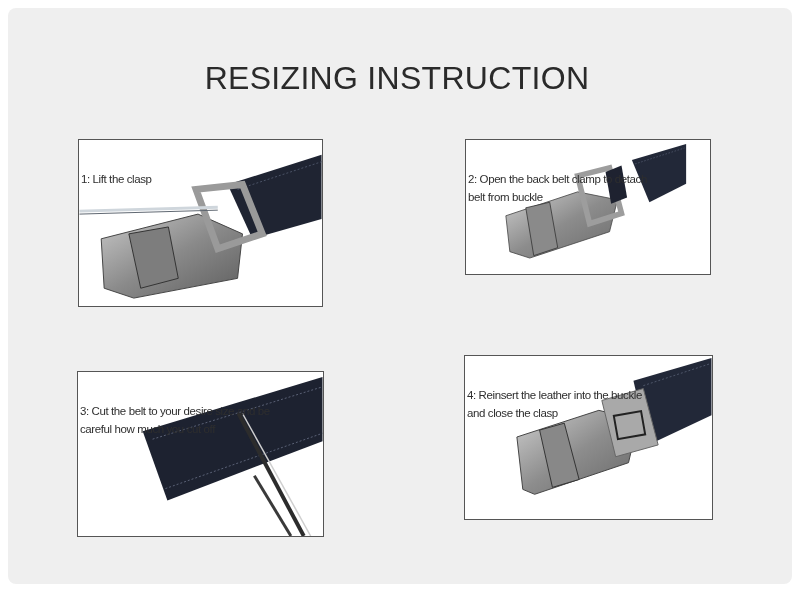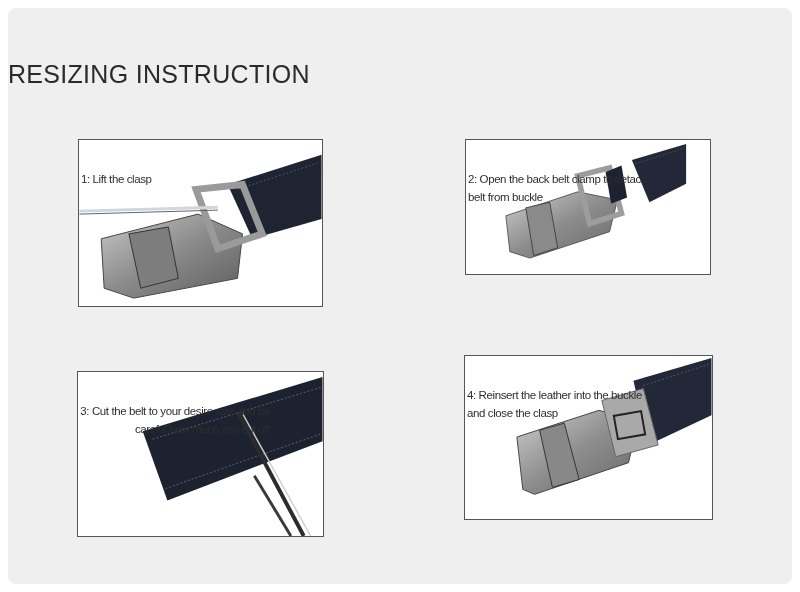--- a/index.html
+++ b/index.html
@@ -5,22 +5,22 @@
   html, body { margin: 0; padding: 0; }
   body {
     width: 800px; height: 592px; background: #ffffff; position: relative; overflow: hidden;
     font-family: "Liberation Sans", sans-serif;
   }
   .panel {
     position: absolute; left: 8px; top: 8px; width: 784px; height: 576px;
     background: #efefef; border-radius: 8px;
   }
   .title {
-    position: absolute; left: 0; top: 52px; width: 778px; 
-    font-size: 25px; color: #2a2a2a; letter-spacing: 0.3px; font-weight: normal;
+    position: absolute; left: 0; top: 52px; width: 778px; text-align: center;
+    font-size: 32px; color: #2a2a2a; letter-spacing: 0.3px; font-weight: normal;
   }
   .step {
     position: absolute; background: #ffffff; border: 1.5px solid #555555; box-sizing: border-box;
     overflow: hidden;
   }
   .step-caption {
     position: absolute; left: 2px; top: 2px; font-size: 11.5px; line-height: 18px;
     color: #2e2e2e; z-index: 3; letter-spacing: -0.4px; max-width: 190px; margin-top: 28px;
   }
   .illus { position: absolute; left: 0; top: 0; width: 100%; height: 100%; z-index: 1; }
@@ -64,21 +64,21 @@
     </defs>
     <polygon points="178,25 246,5 246,55 200,78" fill="#222838"></polygon>
     <polyline points="182,30 244,10" stroke="#4e566a" stroke-width="1" stroke-dasharray="2,2" fill="none"></polyline>
     <polygon points="20,95 110,65 160,75 150,115 50,148 25,140" fill="url(#m2)" stroke="#444" stroke-width="1"></polygon>
     <polygon points="45,85 75,78 85,135 55,145" fill="#8a8a8a" stroke="#333" stroke-width="1"></polygon>
     <polygon points="110,45 150,35 165,92 125,105" fill="none" stroke="#9d9d9d" stroke-width="7"></polygon>
     <polygon points="145,40 165,32 172,72 152,80" fill="#1e2230"></polygon>
   </svg>
 </div>
 
-<div class="step" style="left:77px; top:371px; width:247px; height:166px;text-align:right;">
+<div class="step" style="left:77px; top:371px; width:247px; height:166px;">
   <div class="step-caption">3: Cut the belt to your desire size and be careful how much you cut off</div>
   <svg class="illus" viewBox="0 0 247 166">
     <polygon points="65,60 247,5 247,70 90,130" fill="#1d2230"></polygon>
     <polyline points="75,68 247,15" stroke="#5a6276" stroke-width="1" stroke-dasharray="2,2" fill="none"></polyline>
     <polyline points="88,118 247,62" stroke="#5a6276" stroke-width="1" stroke-dasharray="2,2" fill="none"></polyline>
     <line x1="162" y1="42" x2="228" y2="166" stroke="#2c2c2c" stroke-width="4"></line>
     <line x1="166" y1="42" x2="235" y2="166" stroke="#cfcfcf" stroke-width="1.5"></line>
     <line x1="178" y1="105" x2="215" y2="166" stroke="#3a3a3a" stroke-width="3"></line>
   </svg>
 </div>

